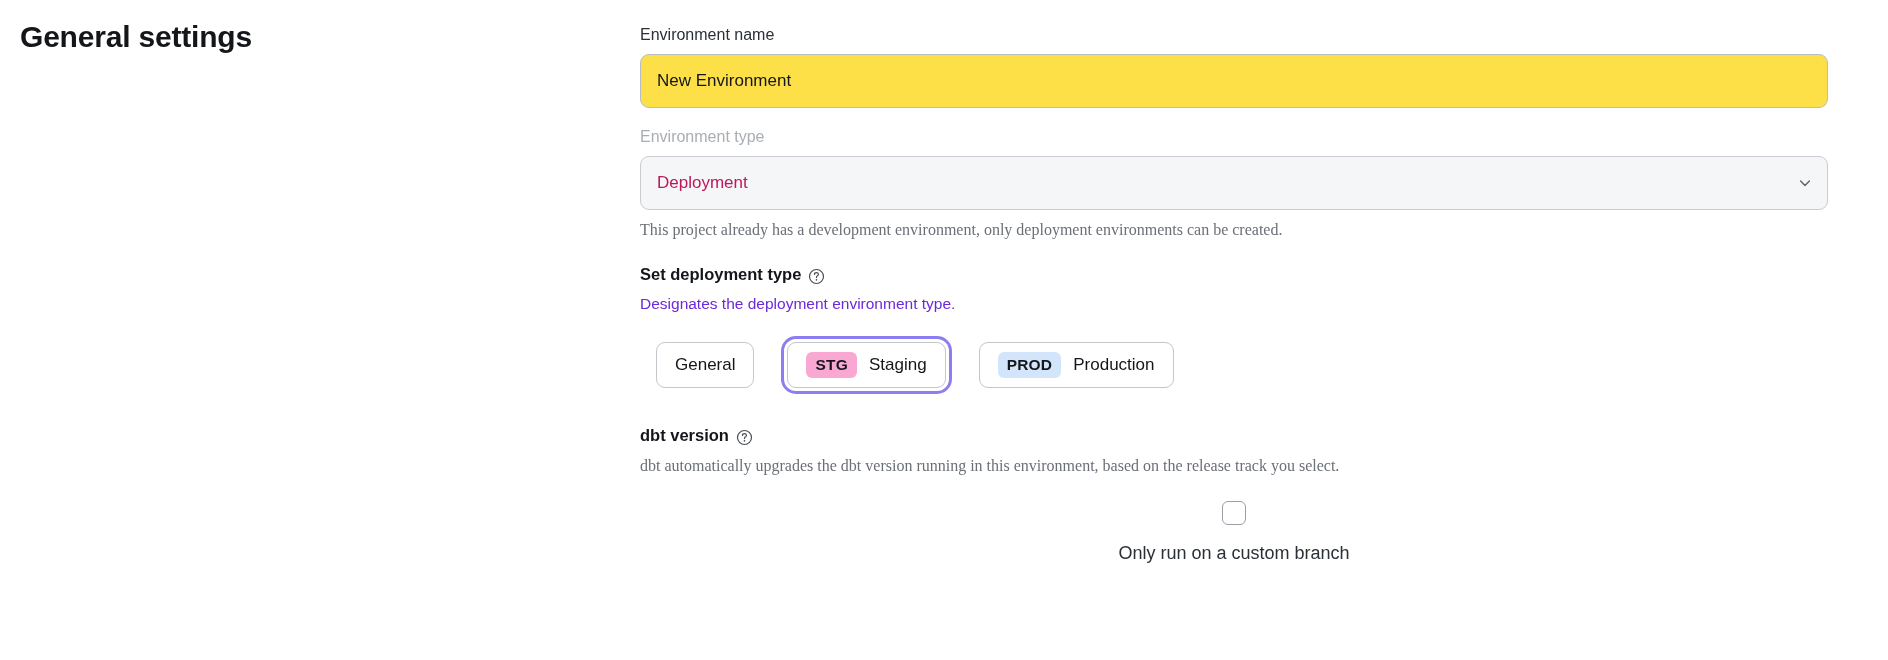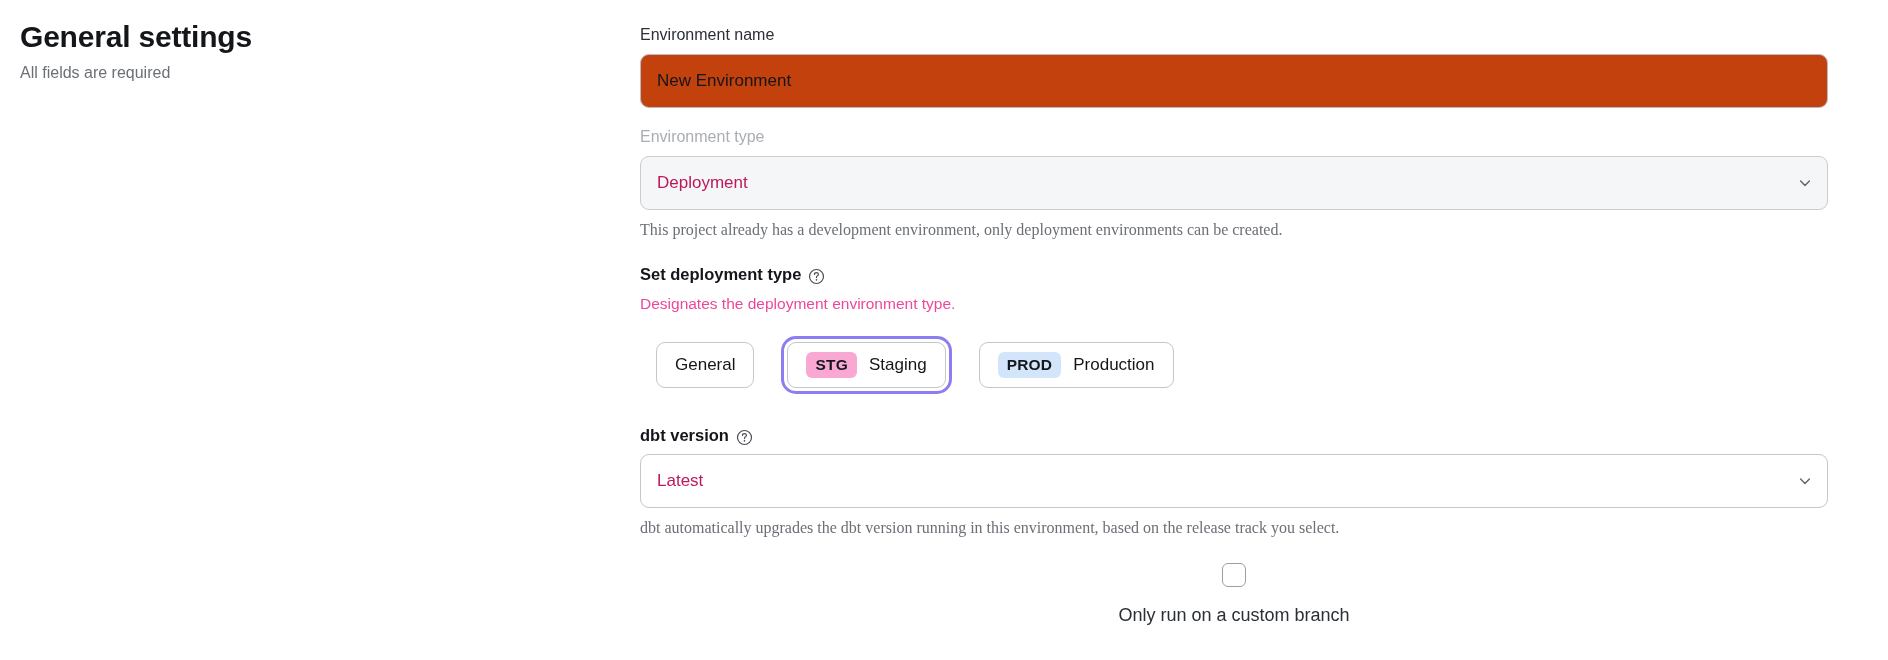--- a/index.html
+++ b/index.html
@@ -85,21 +85,21 @@
     top: 0px;
   }
   .help-icon svg { display: block; }
 
   .text-input {
     box-sizing: border-box;
     width: 100%;
     height: 54px;
     border: 1px solid #b9bcc2;
     border-radius: 9px;
-    background: #c2410c;
+    background: #fde047;
     font-family: "Liberation Sans", sans-serif;
     font-size: 17px;
     color: #14161a;
     padding: 0 16px;
     outline: none;
     display: flex;
     align-items: center;
   }
 
   .select-wrap {
@@ -137,21 +137,21 @@
   .helper-text {
     font-size: 16px;
     color: #6b6f76;
     line-height: 22px;
     margin-top: 9px;
     font-family: Liberation Serif, serif;
   }
 
   .sub-desc {
     font-size: 15.5px;
-    color: #ec4899;
+    color: #6d28d9;
     line-height: 22px;
     margin-top: 4px;
     margin-bottom: 11px;
   }
 
   
   .btn-group {
     display: flex;
     align-items: center;
     gap: 14px;
@@ -227,21 +227,20 @@
   .gap-2 { height: 22px; }
   .gap-3 { height: 20px; }
 </style>
 </head>
 <body>
 
 <div class="page">
 
   <div class="left-col">
     <h1 class="page-title">General settings</h1>
-    <p class="page-subtitle">All fields are required</p>
   </div>
 
   <div class="form-col">
 
     <div class="block">
       <label class="field-label">Environment name</label>
       <div class="text-input" placeholder="Environment name">New Environment</div>
     </div>
 
     <div class="gap-1"></div>
@@ -305,28 +304,20 @@
       <div class="field-label bold">
         <span>dbt version</span>
         <span class="help-icon">
           <svg width="17" height="17" viewBox="0 0 17 17" fill="none">
             <circle cx="8.5" cy="8.5" r="7" stroke="#4a4e54" stroke-width="1.2"></circle>
             <path d="M6.5 6.4 C6.5 5.3 7.4 4.7 8.5 4.7 C9.6 4.7 10.4 5.4 10.4 6.4 C10.4 7.5 9.3 7.8 8.8 8.4 C8.55 8.7 8.5 9 8.5 9.6" stroke="#4a4e54" stroke-width="1.2" stroke-linecap="round" fill="none"></path>
             <circle cx="8.5" cy="11.8" r="0.85" fill="#4a4e54"></circle>
           </svg>
         </span>
       </div>
-      <div class="select-wrap">
-        <div class="select-box">Latest</div>
-        <span class="chevron">
-          <svg width="16" height="16" viewBox="0 0 16 16" fill="none">
-            <path d="M3.6 6 L8 10.4 L12.4 6" stroke="#5f6369" stroke-width="1.4" stroke-linecap="round" stroke-linejoin="round"></path>
-          </svg>
-        </span>
-      </div>
       <div class="helper-text">dbt automatically upgrades the dbt version running in this environment, based on the release track you select.</div>
     </div>
 
     <div class="checkbox-row">
       <span class="checkbox"></span>
       <span class="checkbox-label">Only run on a custom branch</span>
     </div>
 
   </div>
 </div>

